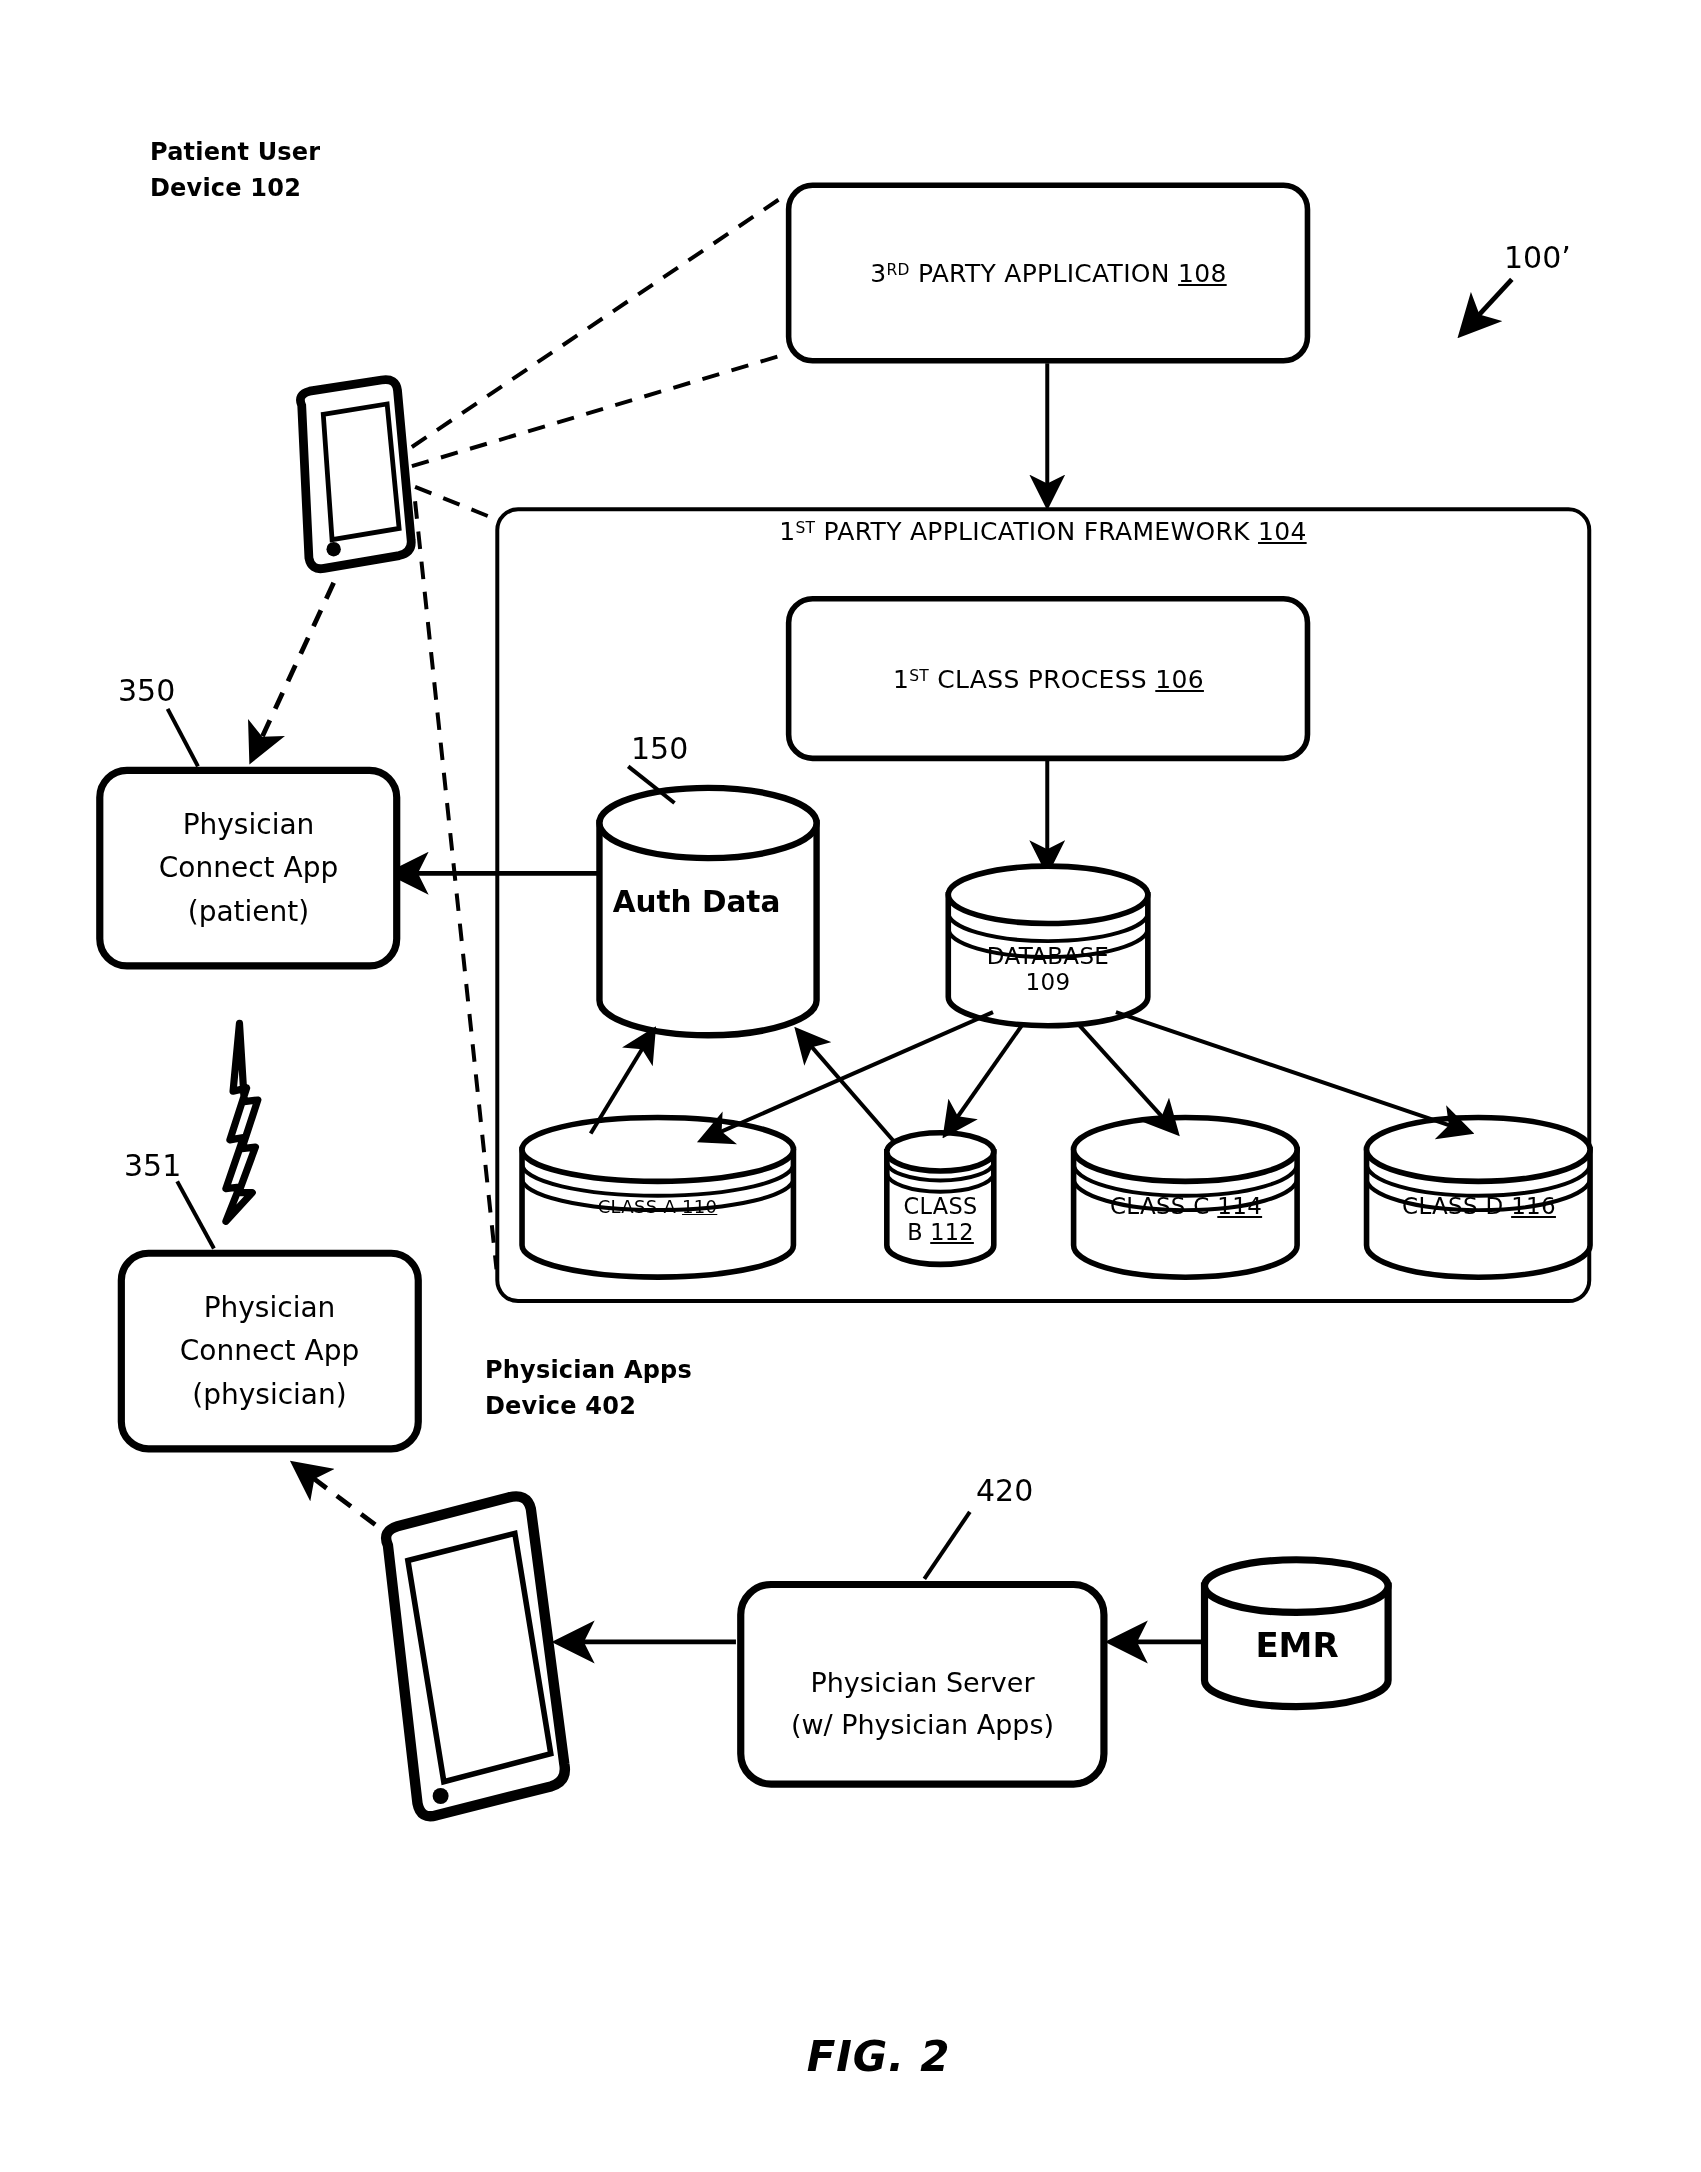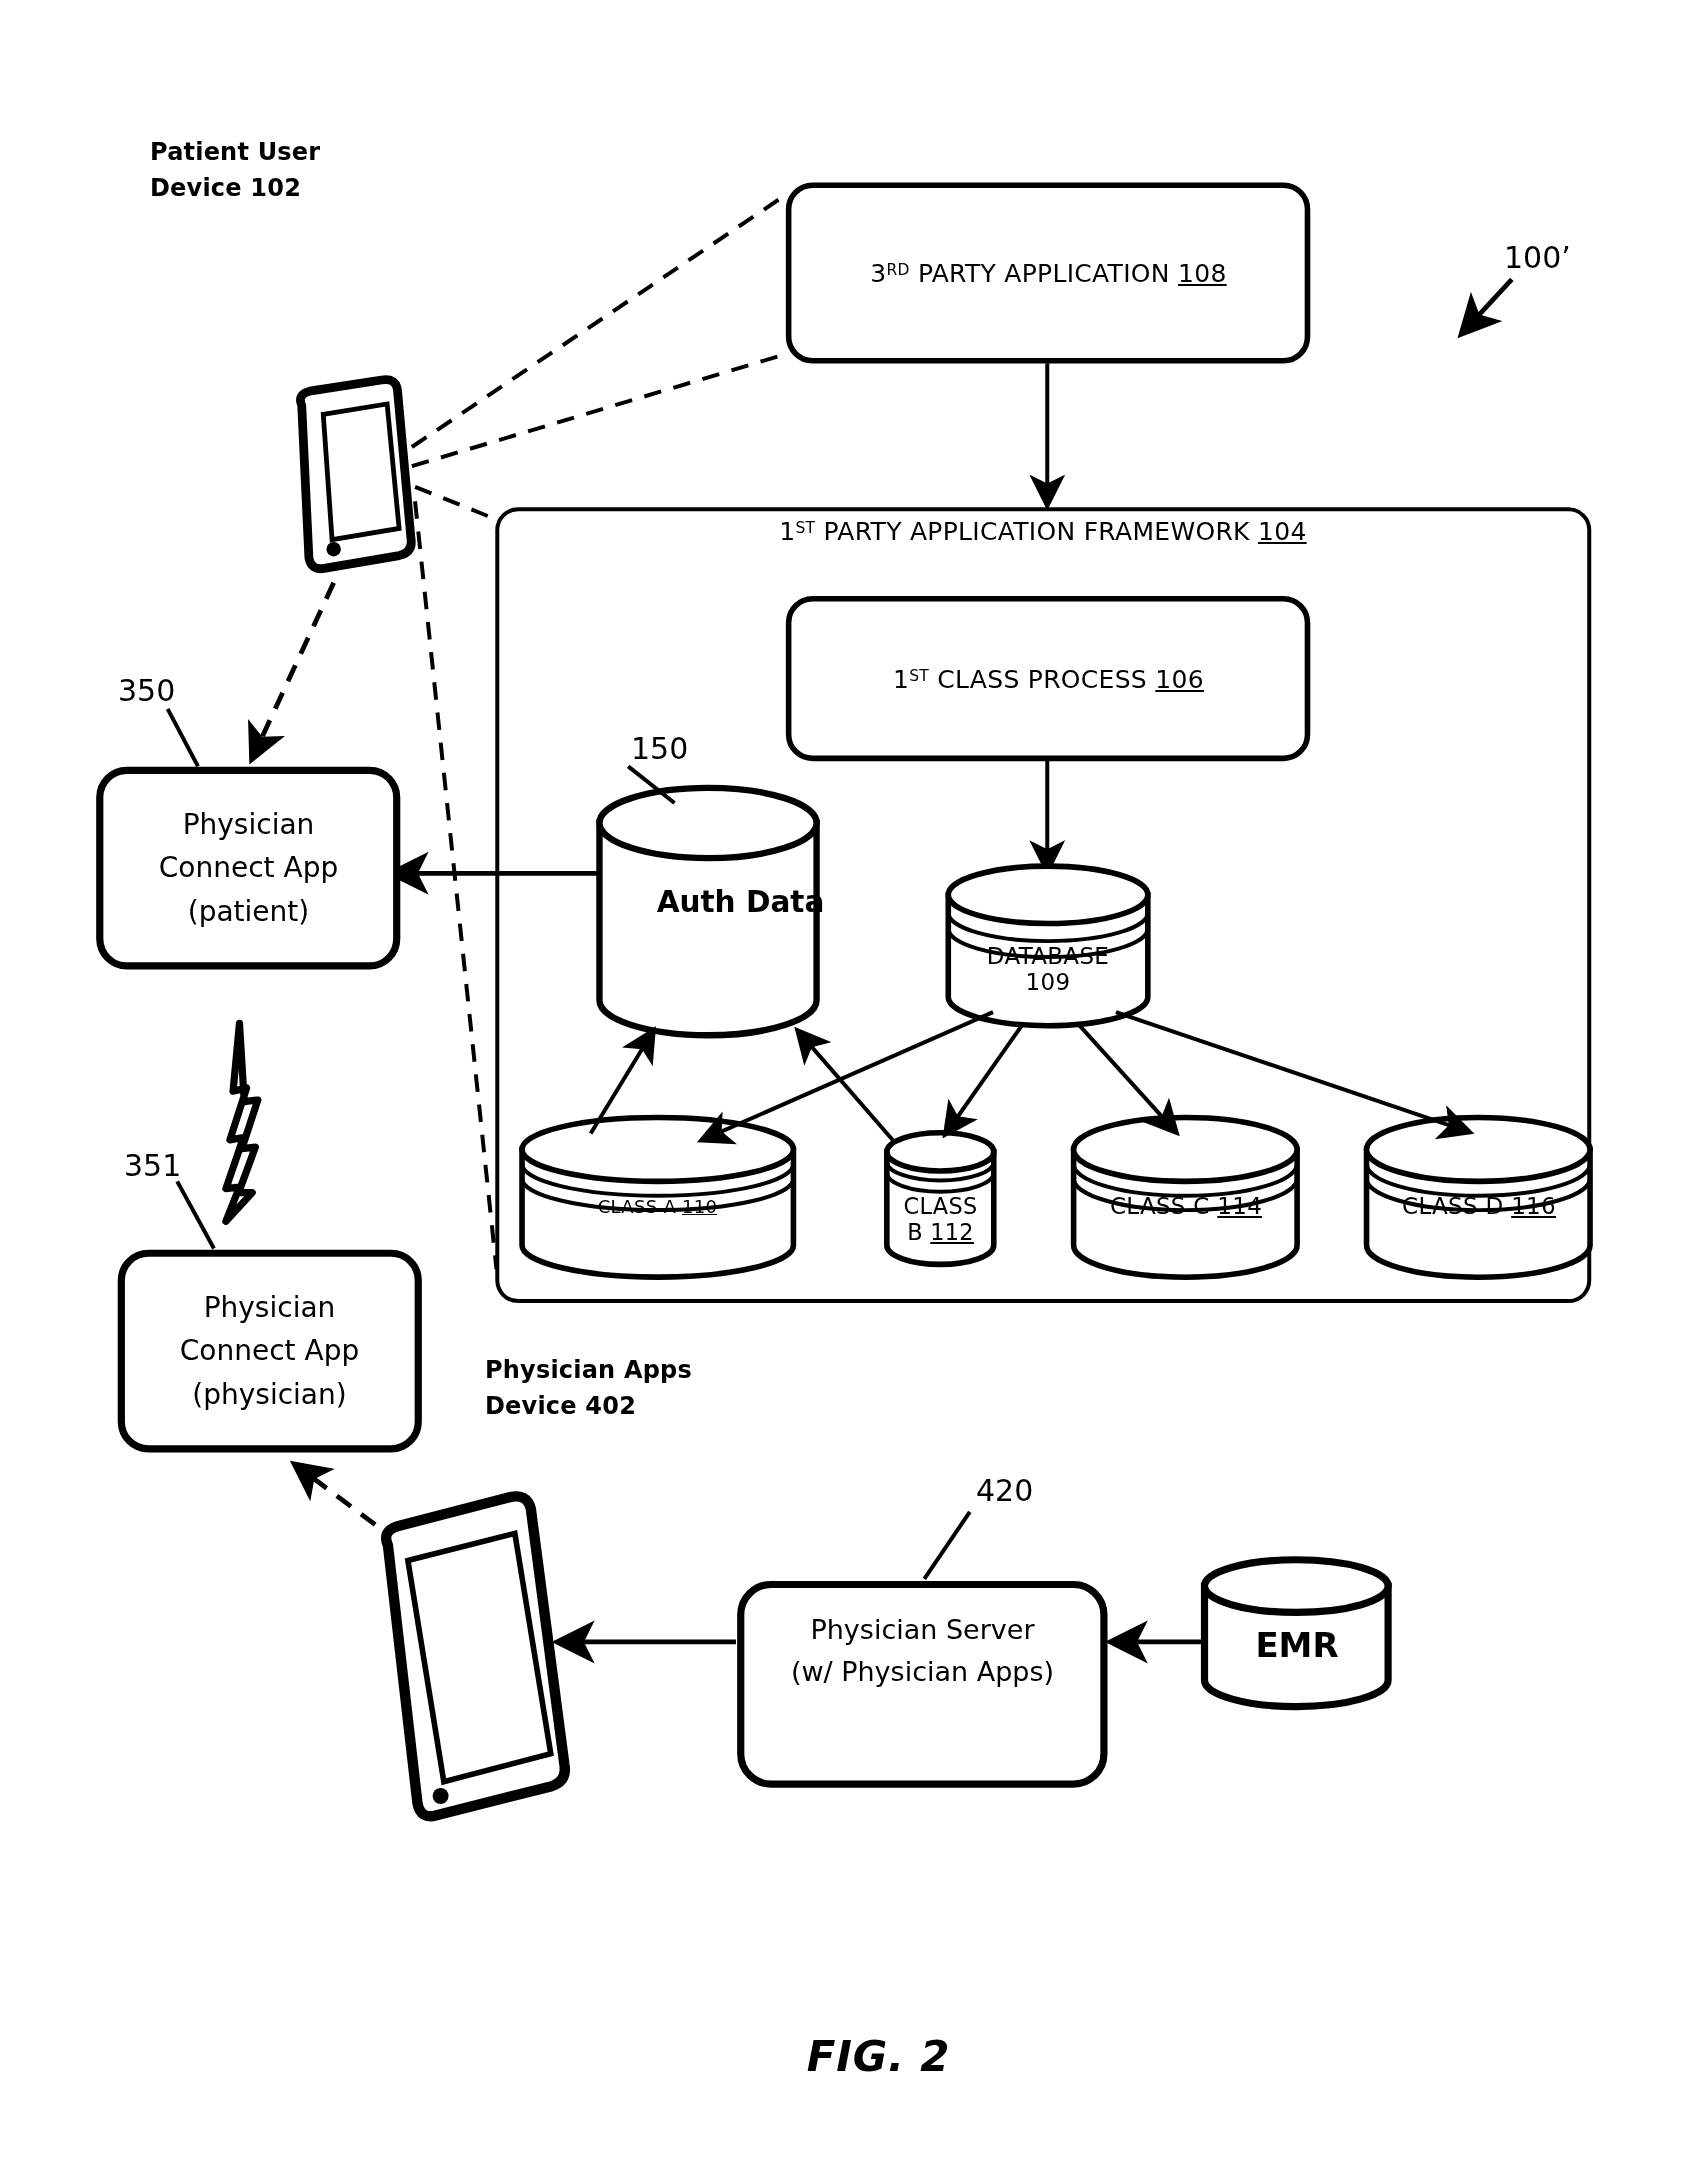--- a/index.html
+++ b/index.html
@@ -191,21 +191,21 @@
   <div class="lbl" style="left:497px;top:517px;width:1092px;text-align:center;">
     <div class="sc" style="display:inline-block;"><span>1</span><sup class="ord">ST</sup><span> PARTY APPLICATION FRAMEWORK </span><span class="u">104</span></div>
   </div>
 
   <div class="ctr" style="left:789px;top:599px;width:519px;height:160px;">
     <div class="sc nowrap"><span>1</span><sup class="ord">ST</sup><span> CLASS PROCESS </span><span class="u">106</span></div>
   </div>
 
   <div class="lbl plain-num" style="left:631px;top:731px;">150</div>
 
-  <div class="ctr" style="left:632px;top:878px;width:217px;height:48px;align-items:center;">
+  <div class="ctr" style="left:588px;top:878px;width:217px;height:48px;align-items:center;">
     <div style="font-size:29.5px;font-weight:bold;">Auth Data</div>
   </div>
 
   <div class="ctr" style="left:948px;top:930px;width:200px;height:77px;">
     <div class="sc" style="font-size:23px;">DATABASE</div>
     <div class="sc u" style="font-size:23px;">109</div>
   </div>
 
   <div class="ctr" style="left:522px;top:1182px;width:271px;height:48px;">
     <div class="sc" style="font-size:18px;"><span>CLASS A </span><span class="u">110</span></div>
@@ -235,21 +235,21 @@
   <div class="lbl plain-num" style="left:124px;top:1148px;">351</div>
 
   <div class="ctr box-text" style="left:121px;top:1253px;width:297px;height:196px;">
     <div>Physician</div>
     <div>Connect App</div>
     <div>(physician)</div>
   </div>
 
   <div class="lbl plain-num" style="left:976px;top:1473px;">420</div>
 
-  <div class="ctr box-text" style="left:741px;top:1551px;width:363px;height:200px;font-size:27px;">
+  <div class="ctr box-text" style="left:741px;top:1604px;width:363px;height:200px;font-size:27px;">
     <div>Physician Server</div>
     <div>(w/ Physician Apps)</div>
   </div>
 
   <div class="ctr" style="left:1205px;top:1621px;width:184px;height:48px;">
     <div style="font-size:34px;font-weight:bold;">EMR</div>
   </div>
 
   <div class="lbl fig" style="left:0;top:2032px;width:1701px;text-align:center;margin-left:28px;">FIG. 2</div>
 

